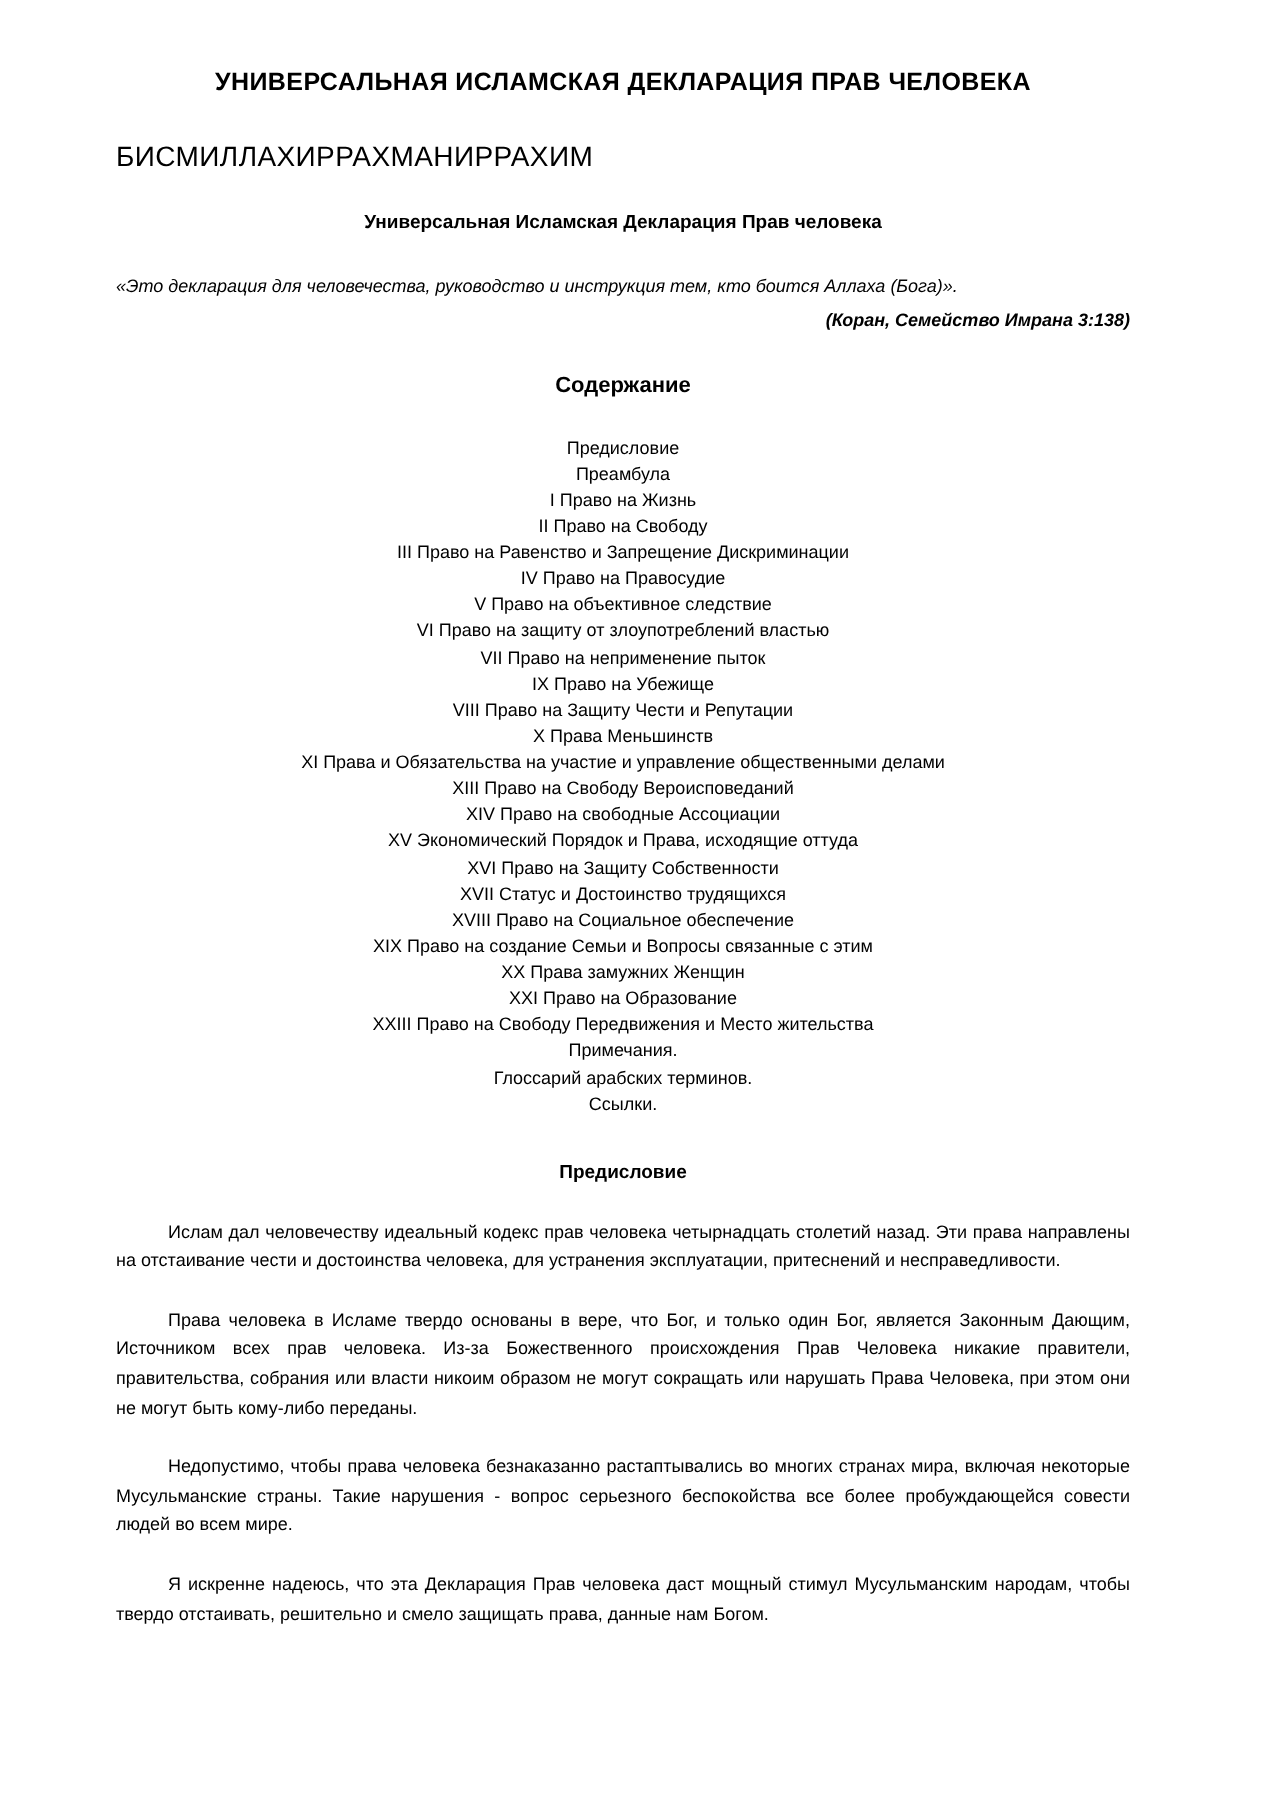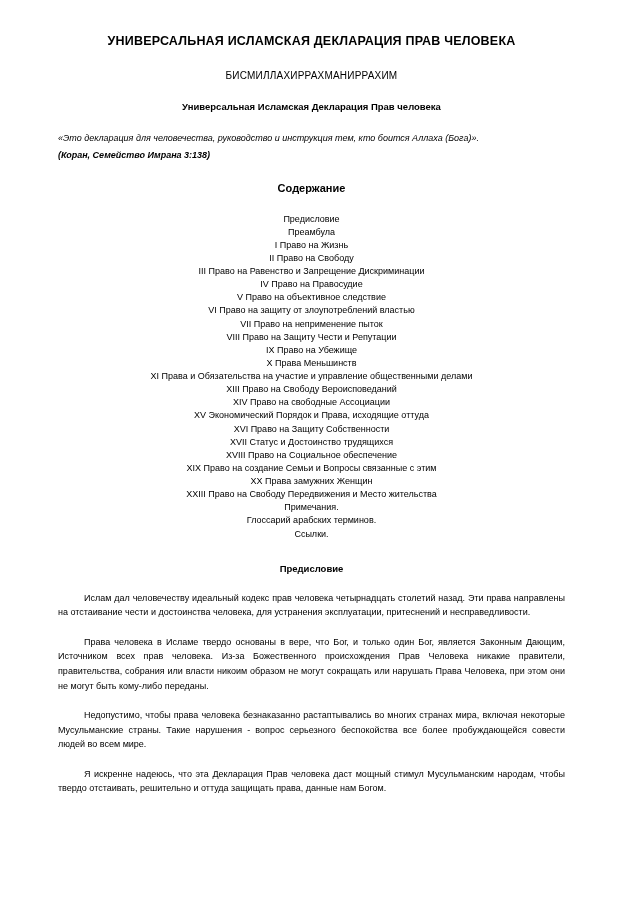--- a/index.html
+++ b/index.html
@@ -20,40 +20,40 @@
     padding: 34px 58px 0 58px;
   }
   .doc-title {
     text-align: center;
     font-size: 12.5px;
     font-weight: bold;
     letter-spacing: 0.2px;
     margin: 0 0 22px 0;
   }
   .basmala {
-    text-align: center;
-    font-size: 10px;
+    text-align: left;
+    font-size: 14px;
     margin: 0 0 20px 0;
     letter-spacing: 0.2px;
   }
   .subtitle {
     text-align: center;
     font-size: 9.5px;
     font-weight: bold;
     margin: 0 0 20px 0;
   }
   .epigraph {
     text-align: left;
     font-size: 9px;
     font-style: italic;
     line-height: 1.5;
     margin: 0 0 4px 0;
   }
   .epigraph-src {
-    text-align: left;
+    text-align: right;
     font-size: 9px;
     font-style: italic;
     font-weight: bold;
     margin: 0 0 22px 0;
   }
   .contents-heading {
     text-align: center;
     font-size: 11px;
     font-weight: bold;
     margin: 0 0 19px 0;
@@ -104,38 +104,39 @@
   <ul class="toc">
     <li>Предисловие</li>
     <li>Преамбула</li>
     <li>I Право на Жизнь</li>
     <li>II Право на Свободу</li>
     <li>III Право на Равенство и Запрещение Дискриминации</li>
     <li>IV Право на Правосудие</li>
     <li>V Право на объективное следствие</li>
     <li>VI Право на защиту от злоупотреблений властью</li>
     <li>VII Право на неприменение пыток</li>
+    <li>IX Право на Убежище</li>
     <li>VIII Право на Защиту Чести и Репутации</li>
-    <li>IX Право на Убежище</li>
     <li>X Права Меньшинств</li>
     <li>XI Права и Обязательства на участие и управление общественными делами</li>
     <li>XIII Право на Свободу Вероисповеданий</li>
     <li>XIV Право на свободные Ассоциации</li>
     <li>XV Экономический Порядок и Права, исходящие оттуда</li>
     <li>XVI Право на Защиту Собственности</li>
     <li>XVII Статус и Достоинство трудящихся</li>
     <li>XVIII Право на Социальное обеспечение</li>
     <li>XIX Право на создание Семьи и Вопросы связанные с этим</li>
     <li>XX Права замужних Женщин</li>
+    <li>XXI Право на Образование</li>
     <li>XXIII Право на Свободу Передвижения и Место жительства</li>
     <li>Примечания.</li>
     <li>Глоссарий арабских терминов.</li>
     <li>Ссылки.</li>
   </ul>
 
   <p class="section-heading">Предисловие</p>
 
   <p class="body-p just">Ислам дал человечеству идеальный кодекс прав человека четырнадцать столетий назад. Эти права направлены на отстаивание чести и достоинства человека, для устранения эксплуатации, притеснений и несправедливости.</p>
   <p class="body-p just">Права человека в Исламе твердо основаны в вере, что Бог, и только один Бог, является Законным Дающим, Источником всех прав человека. Из-за Божественного происхождения Прав Человека никакие правители, правительства, собрания или власти никоим образом не могут сокращать или нарушать Права Человека, при этом они не могут быть кому-либо переданы.</p>
   <p class="body-p just">Недопустимо, чтобы права человека безнаказанно растаптывались во многих странах мира, включая некоторые Мусульманские страны. Такие нарушения - вопрос серьезного беспокойства все более пробуждающейся совести людей во всем мире.</p>
-  <p class="body-p just">Я искренне надеюсь, что эта Декларация Прав человека даст мощный стимул Мусульманским народам, чтобы твердо отстаивать, решительно и оттуда защищать права, данные нам Богом.</p>
+  <p class="body-p just">Я искренне надеюсь, что эта Декларация Прав человека даст мощный стимул Мусульманским народам, чтобы твердо отстаивать, решительно и смело защищать права, данные нам Богом.</p>
 
 </div>
 
 </body></html>

